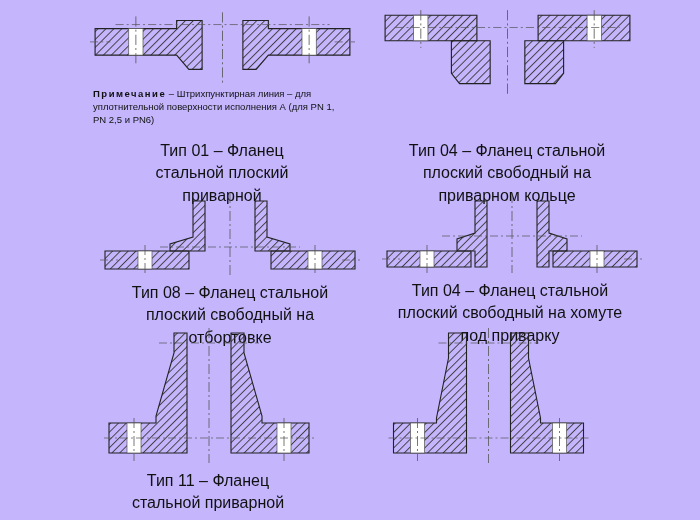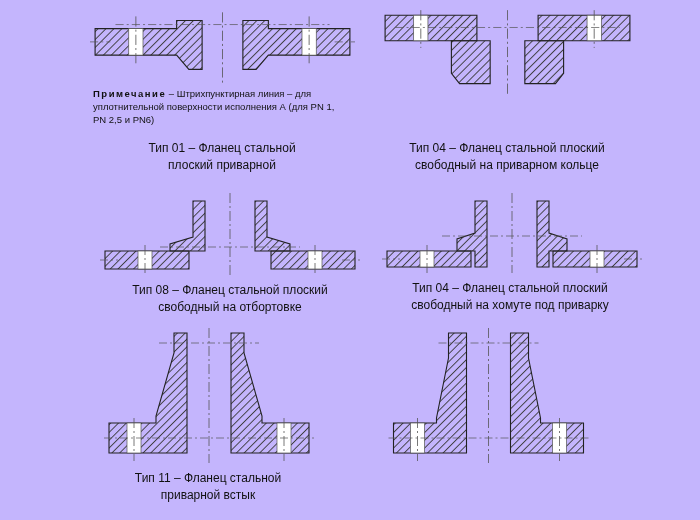--- a/index.html
+++ b/index.html
@@ -1,20 +1,20 @@
 <!DOCTYPE html>
 <html><head>
 <meta charset="utf-8">
 <style>
   *{box-sizing:border-box}
   body{margin:0;background:#ffffff;}
   .page{width:700px;height:520px;background:#c4b5fd;position:relative;
         font-family:"Liberation Sans",sans-serif;overflow:hidden;}
   .figure{position:absolute;}
-  .caption{position:absolute;font-size:12px;line-height:1.4;text-align:center;color:#111;}
+  .caption{position:absolute;font-size:16px;line-height:1.4;text-align:center;color:#111;}
   .note{position:absolute;left:93px;top:88px;width:254px;font-size:9.5px;line-height:1.35;color:#111;}
   .note .nlabel{letter-spacing:1.5px;font-weight:bold;}
   svg .outline{fill:url(#hatch);stroke:#222;stroke-width:1.1;}
   svg .bolt{fill:#fff;stroke:#555;stroke-width:0.7;}
   svg .cl{stroke:#555;stroke-width:0.8;stroke-dasharray:10 3 2 3;fill:none;}
   svg .clh{stroke:#555;stroke-width:0.7;stroke-dasharray:8 3 2 3;fill:none;}
 </style>
 </head>
 <body>
 

